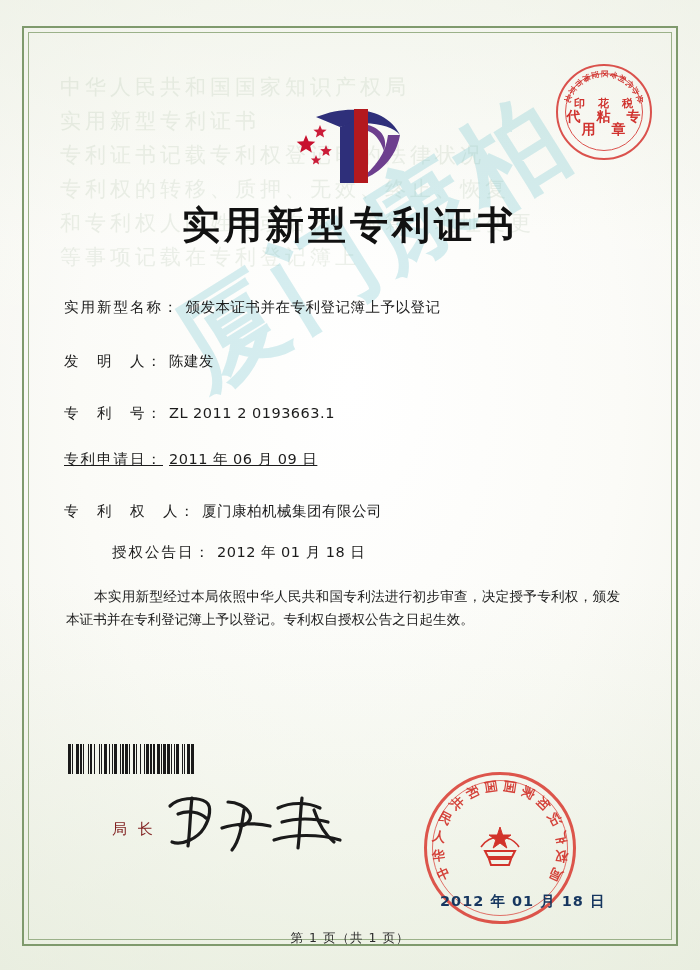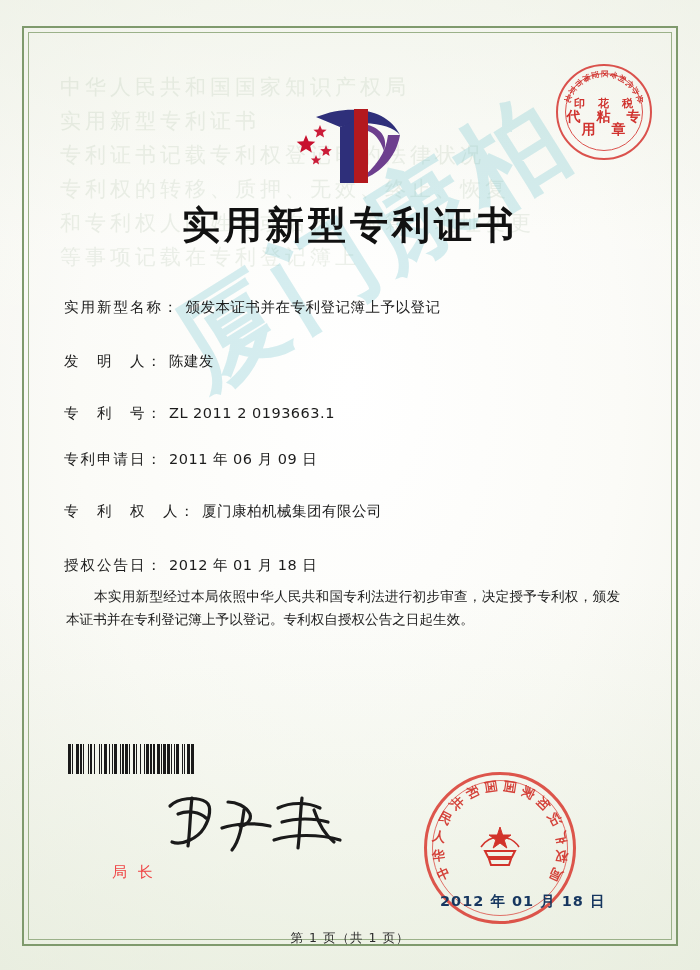--- a/index.html
+++ b/index.html
@@ -211,22 +211,21 @@
     height: 100%;
   }
 
   
   .director-label {
     position: absolute;
     left: 112px;
     top: 820px;
     font-size: 15px;
     letter-spacing: 3px;
-    color: #ef4444;
-    margin-top: 43px;
+    color: #7f1d1d;
   }
   .signature {
     position: absolute;
     left: 162px;
     top: 788px;
     width: 200px;
     height: 72px;
   }
 
   
@@ -359,23 +358,23 @@
   </div>
 
   <div class="watermark">厦门康柏</div>
 
   <div class="title">实用新型专利证书</div>
 
   <div id="fields-host">
       <div class="field" style="top: 298px;"><span class="lab">实用新型名称：</span><span class="val">颁发本证书并在专利登记簿上予以登记</span></div>
       <div class="field" style="top: 352px;"><span class="lab">发　明　人：</span><span class="val">陈建发</span></div>
       <div class="field" style="top: 404px;"><span class="lab">专　利　号：</span><span class="val">ZL 2011 2 0193663.1</span></div>
-      <div class="field" style="top: 450px;"><span class="lab">专利申请日：</span><span class="val">2011 年 06 月 09 日</span></div>
+      <div class="field" style="top: 450px; text-decoration: underline;"><span class="lab">专利申请日：</span><span class="val">2011 年 06 月 09 日</span></div>
       <div class="field" style="top: 502px;"><span class="lab">专　利　权　人：</span><span class="val">厦门康柏机械集团有限公司</span></div>
-      <div class="field" style="top: 556px;"><span class="lab">授权公告日：</span><span class="val">2012 年 01 月 18 日</span></div>
+      <div class="field" style="top: 543px; margin-left: 48px;"><span class="lab">授权公告日：</span><span class="val">2012 年 01 月 18 日</span></div>
     </div>
 
   <div class="body-text" style="top:586px;" id="paragraphs-host">
       <p>本实用新型经过本局依照中华人民共和国专利法进行初步审查，决定授予专利权，颁发本证书并在专利登记簿上予以登记。专利权自授权公告之日起生效。</p>
     </div>
 
   <div class="barcode" id="barcode-host">
       <i style="width: 3.3px; background: rgb(26, 26, 26);"></i>
       <i style="width: 1.1px; background: transparent;"></i>
       <i style="width: 1.1px; background: rgb(26, 26, 26);"></i>

